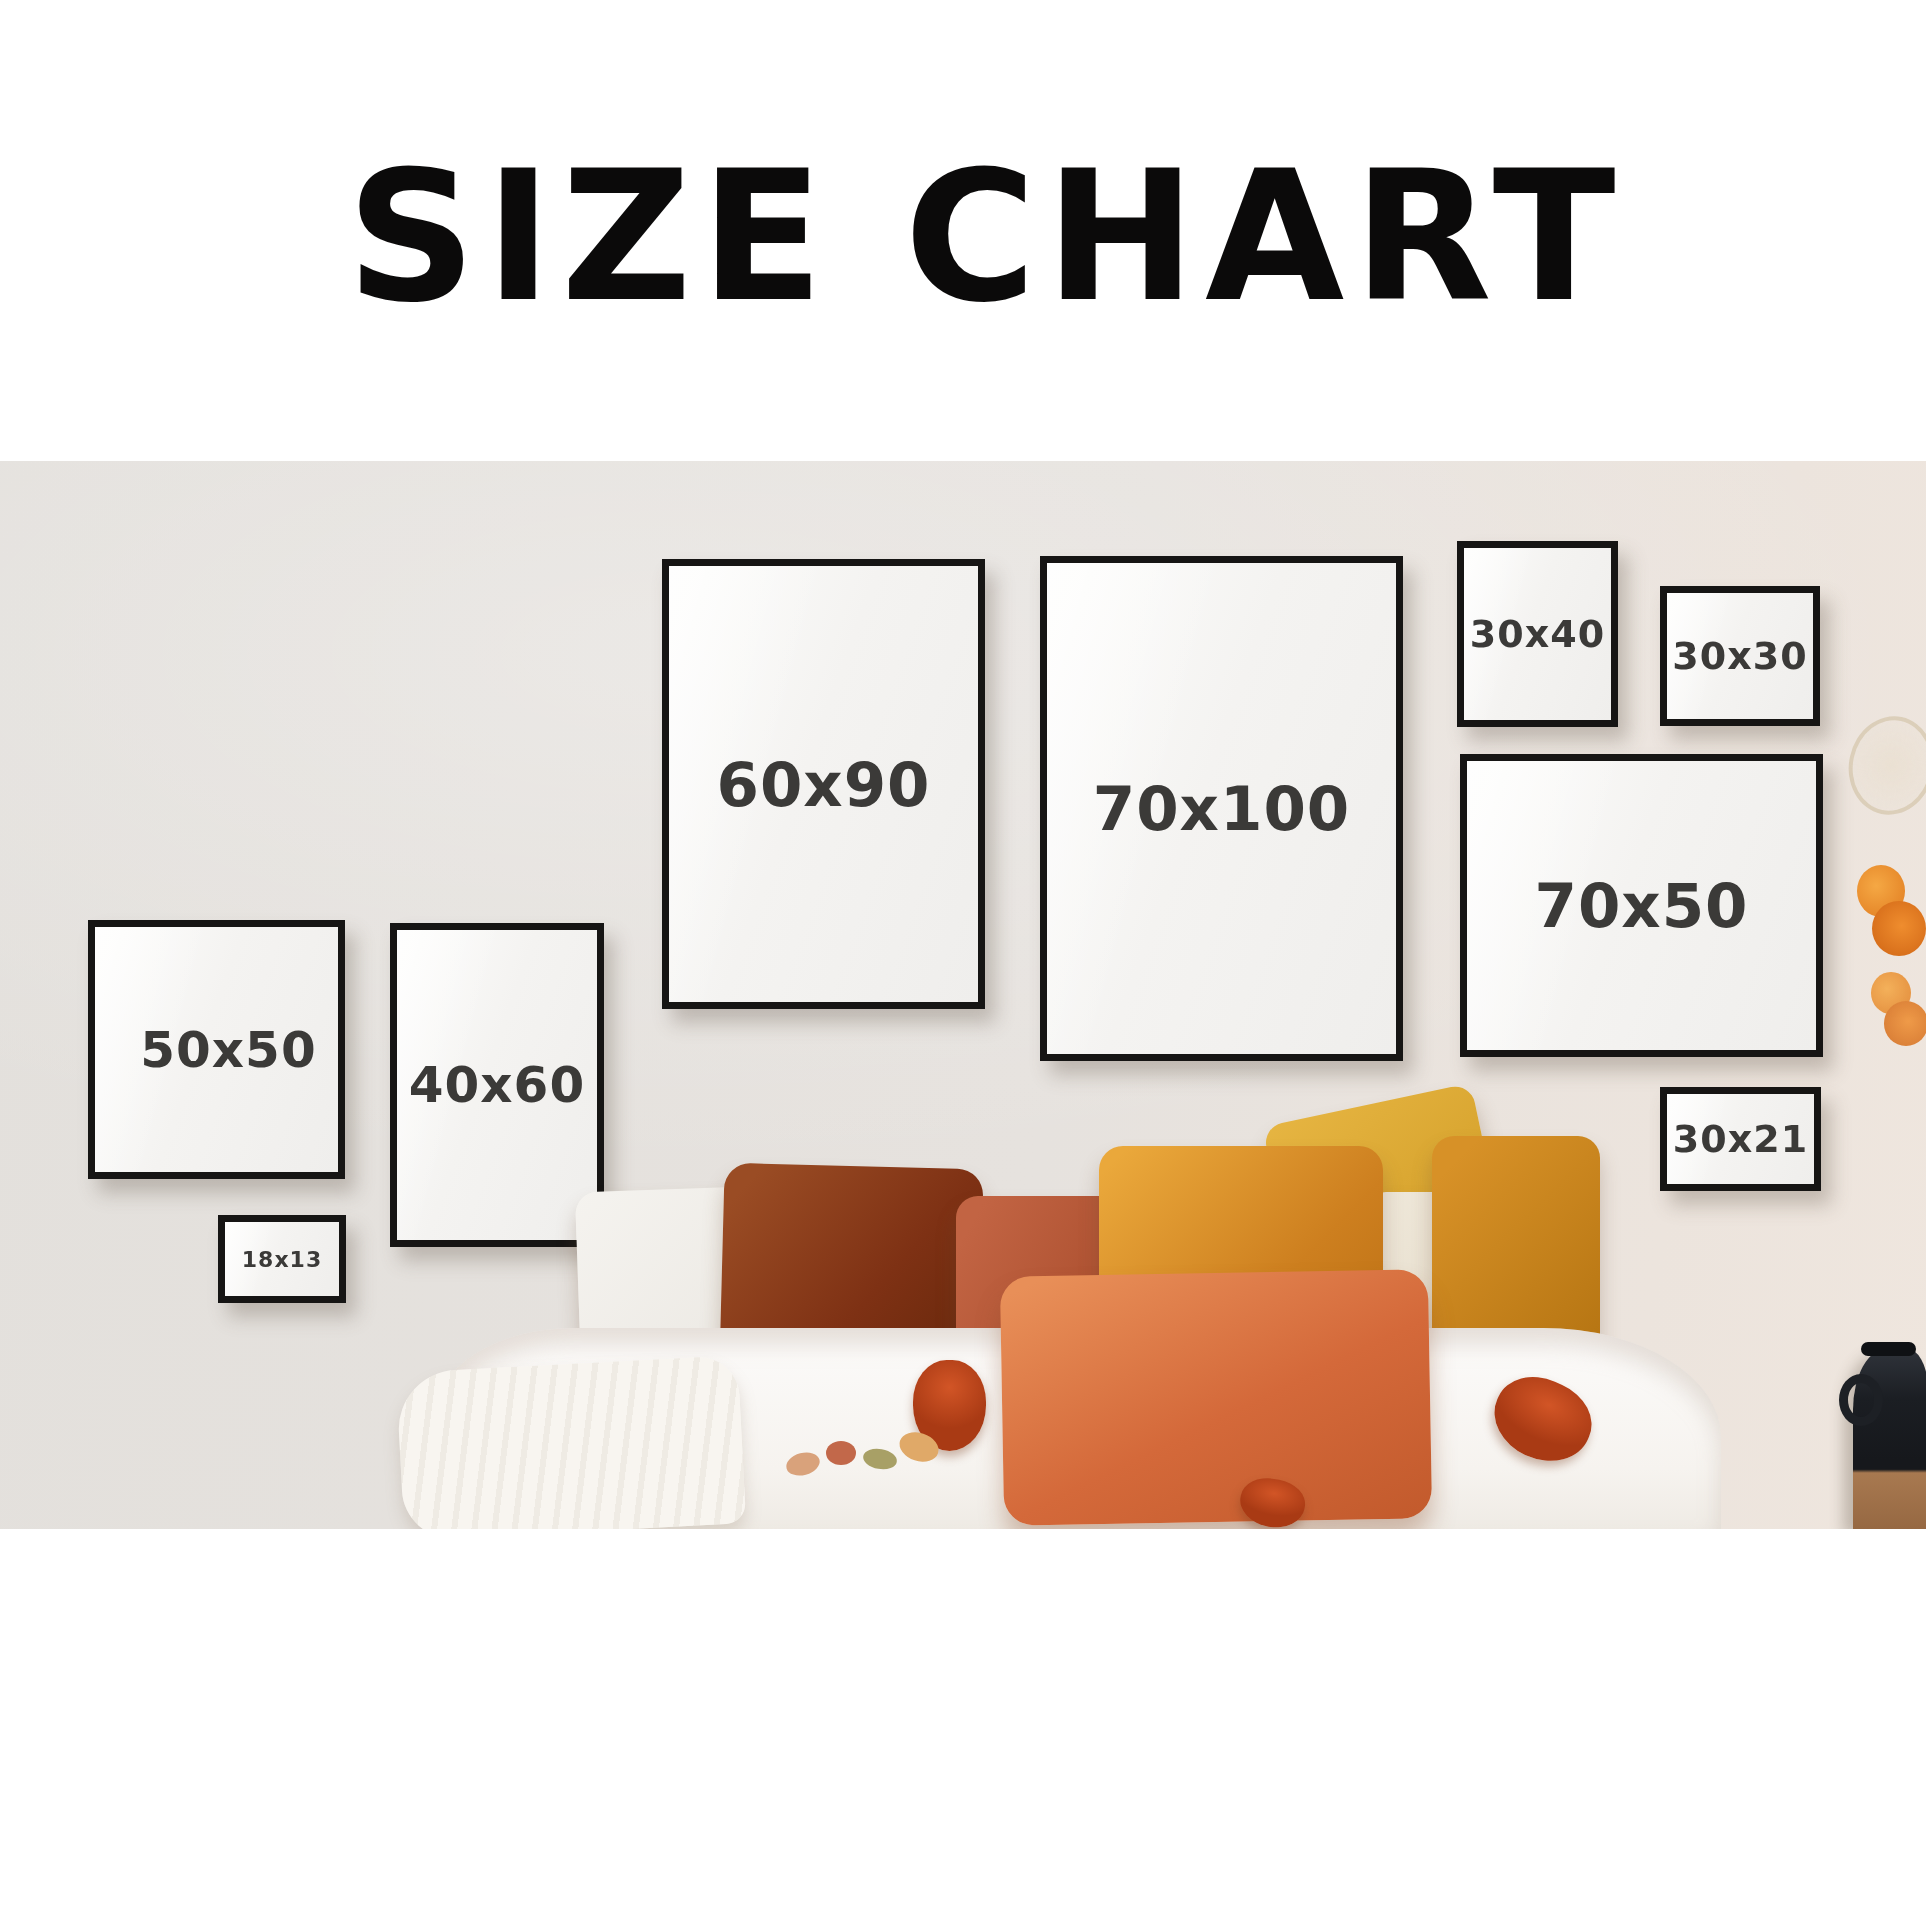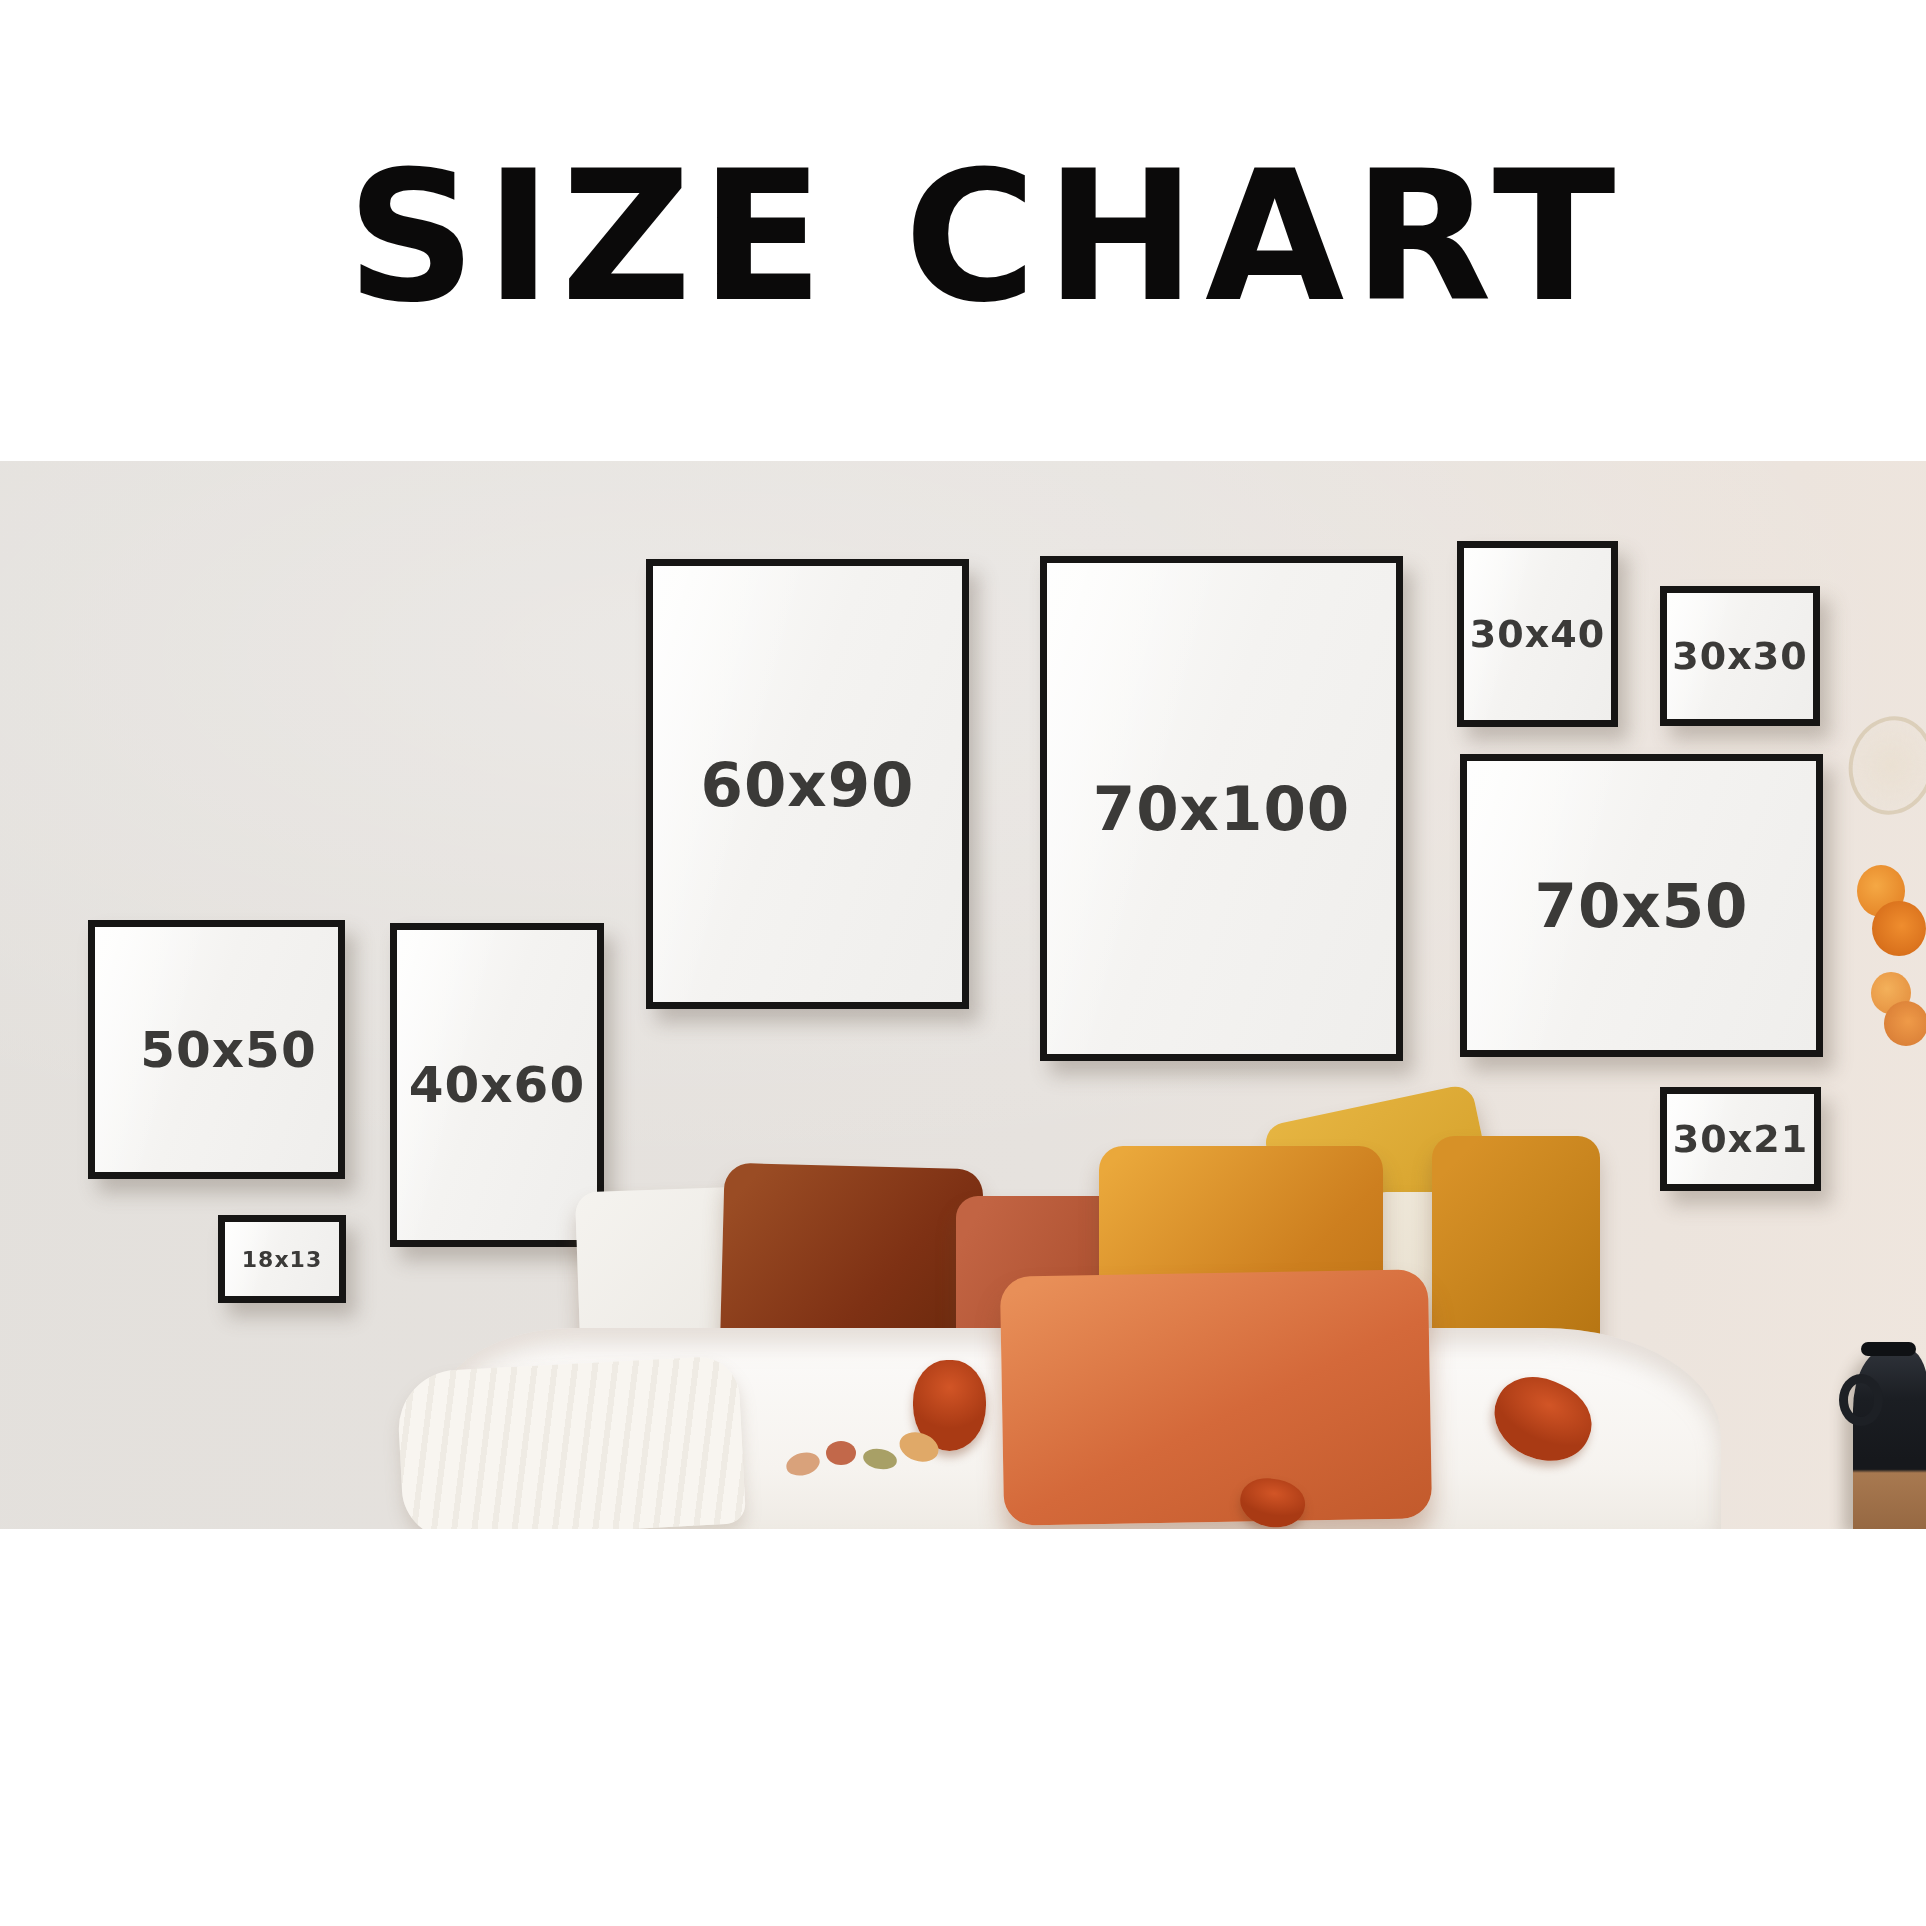--- a/index.html
+++ b/index.html
@@ -97,21 +97,21 @@
 <body>
 
 <div class="page">
 
   <header class="band top">
     <h1 class="big-heading title">SIZE CHART</h1>
   </header>
 
   <div class="photo">
 
-    <div class="frame fs-xl" style="left:634px;top:98px;width:323px;height:450px;">
+    <div class="frame fs-xl" style="left:650px;top:98px;width:323px;height:450px;">
       <span class="frame-label">60x90</span>
     </div>
     <div class="frame fs-xl" style="left:1028px;top:95px;width:363px;height:505px;">
       <span class="frame-label">70x100</span>
     </div>
     <div class="frame fs-md" style="left:1445px;top:80px;width:161px;height:186px;">
       <span class="frame-label">30x40</span>
     </div>
     <div class="frame fs-md" style="left:1648px;top:125px;width:160px;height:140px;">
       <span class="frame-label">30x30</span>

